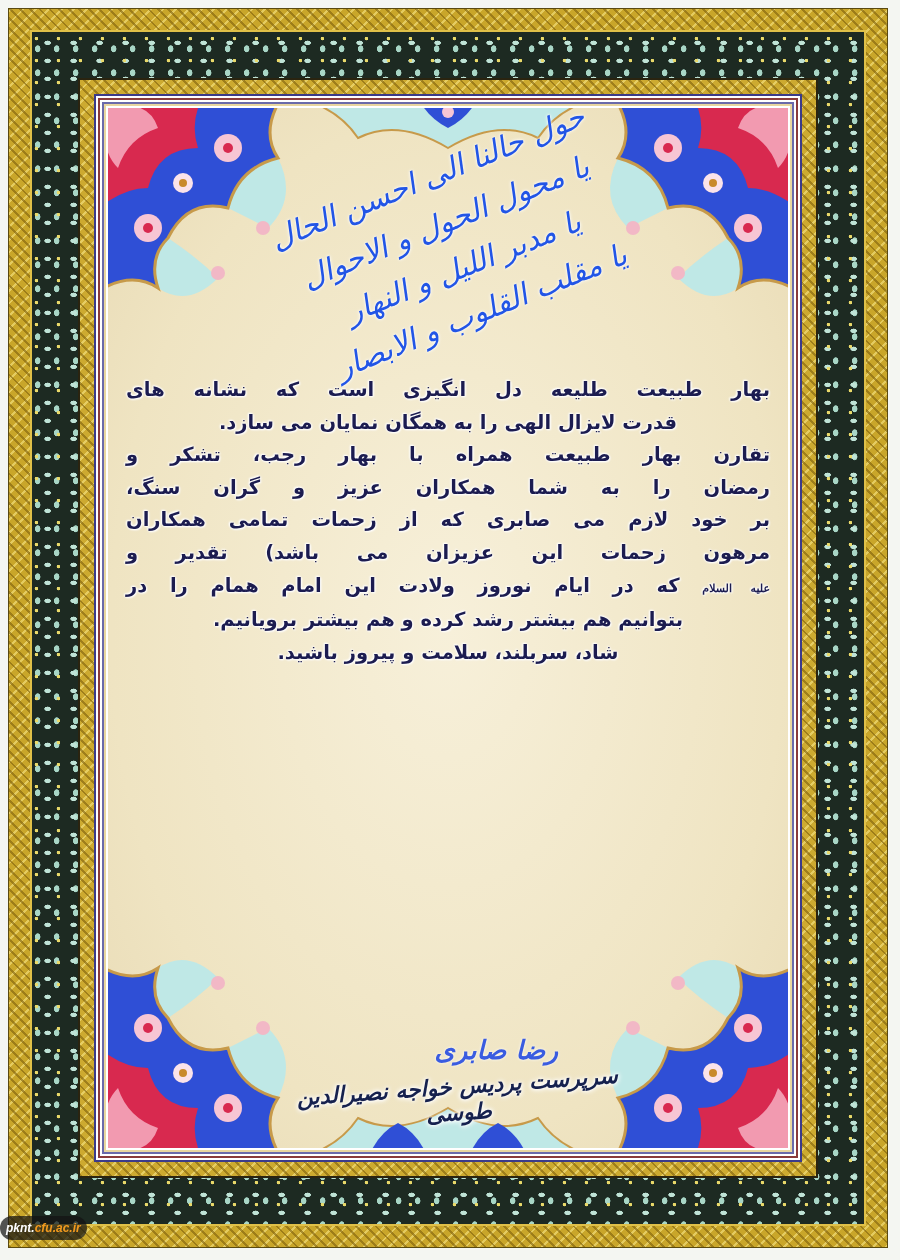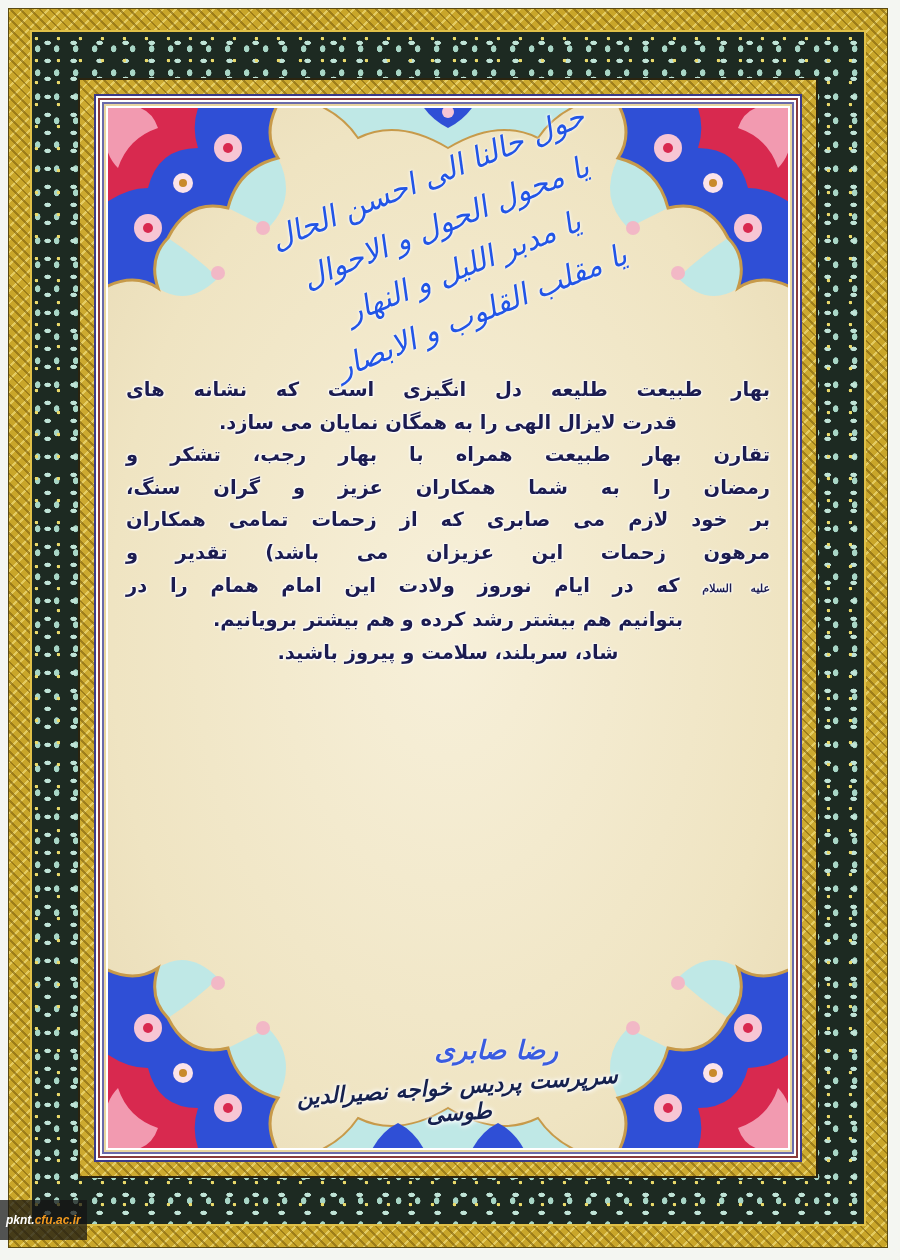--- a/index.html
+++ b/index.html
@@ -70,23 +70,23 @@
     color:#3a5ce0; font-family:"DejaVu Serif", serif; font-style:italic; font-weight:bold; font-size:26px;
     text-shadow:0 0 3px #fff;
     margin-top:12px;
   }
   .sig-title { position:absolute; left:180px; top:965px; width:340px; text-align:center; direction:rtl;
     color:#16214e; font-family:"DejaVu Serif", serif; font-style:italic; font-weight:bold; font-size:22px;
     text-shadow:0 0 3px #fff, 0 0 5px #fff, 0 0 6px #fff;
     transform:rotate(-4deg);
   }
 
-  .watermark { position:absolute; left:0; bottom:20px; height:24px; padding:8px 6px;
+  .watermark { position:absolute; left:0; bottom:20px; height:24px; padding:0 6px;
     background:rgba(20,20,20,.72); color:#fff; font-family:"Liberation Sans", sans-serif;
-    font-size:12px; font-weight:bold; font-style:italic; line-height:24px; }
+    font-size:12px; font-weight:bold; font-style:italic; line-height:24px;border-radius:12px; }
   .watermark .accent { color:#f39a1e; }
 </style>
 </head>
 <body>
 
 <div class="frame">
   <div class="gold-outer"></div>
   <div class="dark-band"></div>
   <div class="gold-inner"></div>
   <div class="lines"></div>

